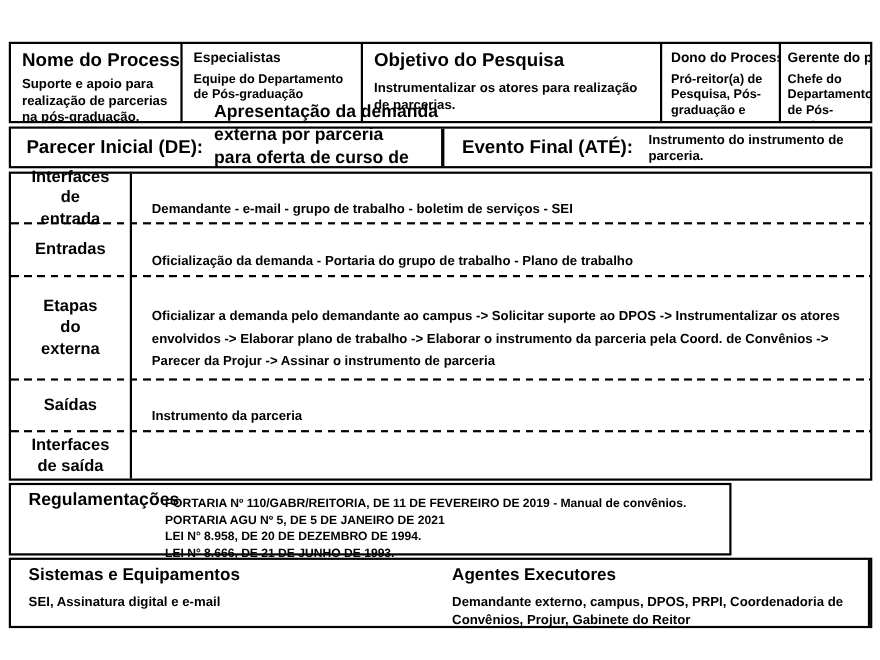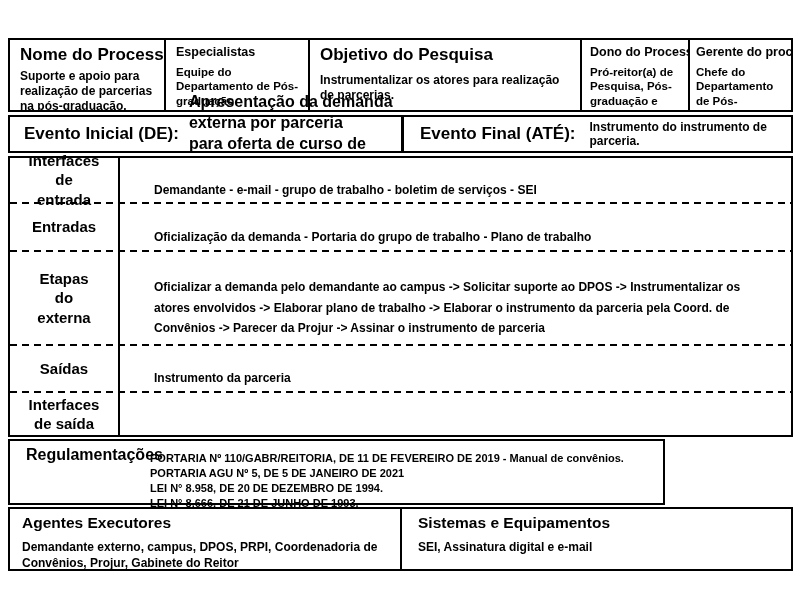--- a/index.html
+++ b/index.html
@@ -13,21 +13,21 @@
 
   
   .header-row { left:8px; top:38px; width:785px; height:74px; display:flex; }
   .hcell { border-right:2px solid #000; padding:5px 8px 0 10px; overflow:hidden; }
   .hcell:last-child { border-right:none; }
   .hcell-title { font-size:17px; line-height:1.2; white-space:nowrap; }
   .hcell-body  { font-size:12px; line-height:1.25; margin-top:4px; }
   .hcell.sm .hcell-title { font-size:12.5px; }
   .hcell.sm .hcell-body  { font-size:11.5px; margin-top:5px; }
   .hc1 { width:156px; }
-  .hc2 { width:144px; }
+  .hc2 { width:164px; }
   .hc3 { width:272px; }
   .hc4 { width:108px; padding-left:8px; padding-right:4px; }
   .hc5 { flex:1; padding-left:6px; padding-right:2px; }
   .hc3 .hcell-body { margin-top:8px; }
 
   
   .event-row { left:8px; top:115px; width:785px; height:38px; display:flex; }
   .ecell { display:flex; align-items:center; }
   .ecell-left  { width:394px; border-right:3px solid #000; padding-left:14px; }
   .ecell-right { flex:1; padding-left:16px;border-radius:16px; }
@@ -35,21 +35,21 @@
   .etext  { font-size:16px; line-height:1.3; margin-left:10px; }
   .etext-single { font-size:12px; margin-left:14px; }
 
   
   .main-block { left:8px; top:156px; width:785px; height:281px; }
   .vline { position:absolute; left:108px; top:0; bottom:0; width:2px; background:#000; }
   .mrow { display:flex; }
   .mlabel { width:108px; display:flex; align-items:center; justify-content:center;
             text-align:center; font-size:15px; line-height:1.3; padding:0 22px; }
   .mcontent { flex:1; display:flex; align-items:center; font-size:12px;
-              line-height:1.7; padding:4px 14px 4px 36px;margin-top:20px; }
+              line-height:1.7; padding:4px 14px 4px 20px;margin-top:20px; }
   .dash-sep { height:2px; width:100%;
               background:repeating-linear-gradient(90deg,#000 0 7px,transparent 7px 12px); }
   .r1 { height:44px; } .r2 { height:46px; } .r3 { height:92px; }
   .r4 { height:45px; } .r5 { height:42px; }
 
   
   .regs-row { left:8px; top:439px; width:657px; height:66px; }
   .regs-label { position:absolute; left:16px; top:5px; font-size:16px; }
   .regs-lines { margin-left:140px; padding-top:10px; }
   .regs-line { font-size:11px; line-height:15px; }
@@ -85,21 +85,21 @@
       <div class="hcell-body">Pró-reitor(a) de Pesquisa, Pós-graduação e Inovação</div>
     </div>
     <div class="hcell hc5 sm">
       <div class="hcell-title">Gerente do processo</div>
       <div class="hcell-body">Chefe do Departamento de Pós-graduação</div>
     </div>
   </div>
 
   <div class="box event-row">
     <div class="ecell ecell-left">
-      <span class="elabel">Evento Inicial (DE):</span>
+      <span class="elabel">Parecer Inicial (DE):</span>
       <span class="etext">
         <div>Apresentação da demanda externa por parceria</div>
         <div>para oferta de curso de pós-graduação.</div>
       </span>
     </div>
     <div class="ecell ecell-right">
       <span class="elabel">Evento Final (ATÉ):</span>
       <span class="etext-single">Instrumento do instrumento de parceria.</span>
     </div>
   </div>
@@ -140,23 +140,23 @@
     <div class="regs-label">Regulamentações</div>
     <div class="regs-lines">
       <div class="regs-line">PORTARIA Nº 110/GABR/REITORIA, DE 11 DE FEVEREIRO DE 2019  - Manual de convênios.</div>
       <div class="regs-line">PORTARIA AGU Nº 5, DE 5 DE JANEIRO DE 2021</div>
       <div class="regs-line">LEI N° 8.958, DE 20 DE DEZEMBRO DE 1994.</div>
       <div class="regs-line">LEI N° 8.666, DE 21 DE JUNHO DE 1993.</div>
     </div>
   </div>
 
   <div class="box footer-row">
+    <div class="fcell fcell-right">
+      <div class="fcell-title">Sistemas e Equipamentos</div>
+      <div class="fcell-body">SEI, Assinatura digital e e-mail</div>
+    </div>
     <div class="fcell fcell-left">
       <div class="fcell-title">Agentes Executores</div>
       <div class="fcell-body">Demandante externo, campus, DPOS, PRPI, Coordenadoria de Convênios, Projur, Gabinete do Reitor</div>
-    </div>
-    <div class="fcell fcell-right">
-      <div class="fcell-title">Sistemas e Equipamentos</div>
-      <div class="fcell-body">SEI, Assinatura digital e e-mail</div>
     </div>
   </div>
 
 </div>
 
 </body></html>

